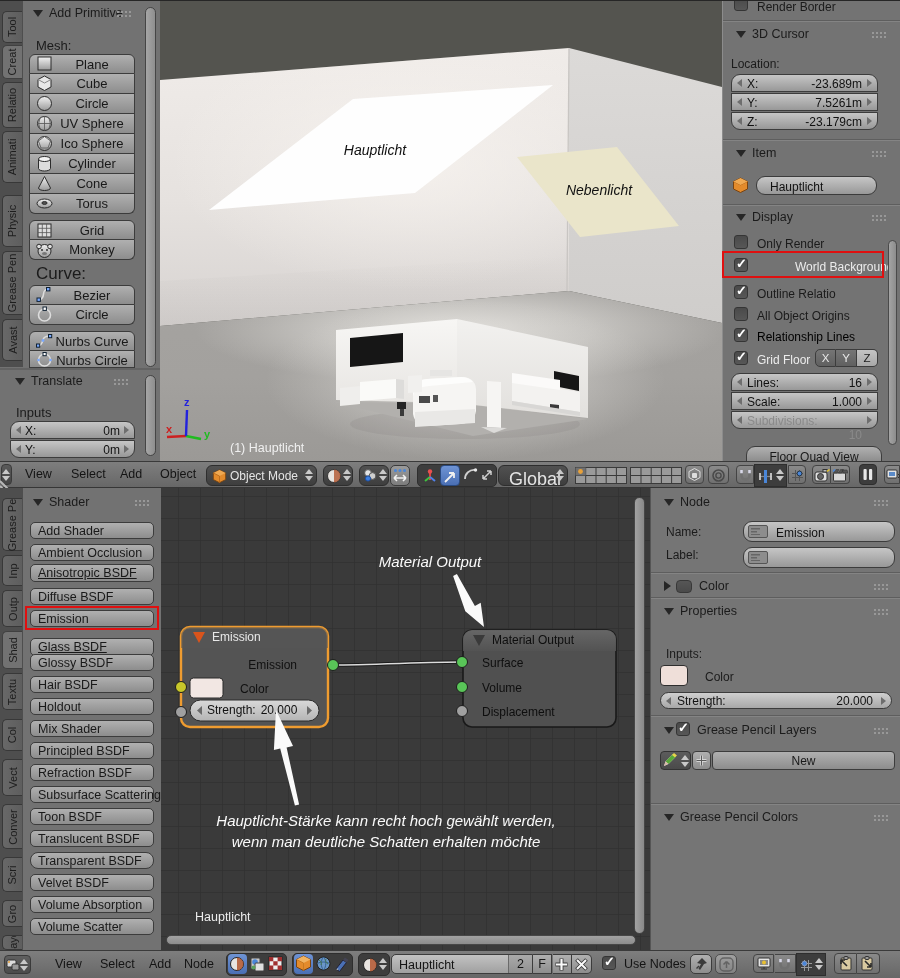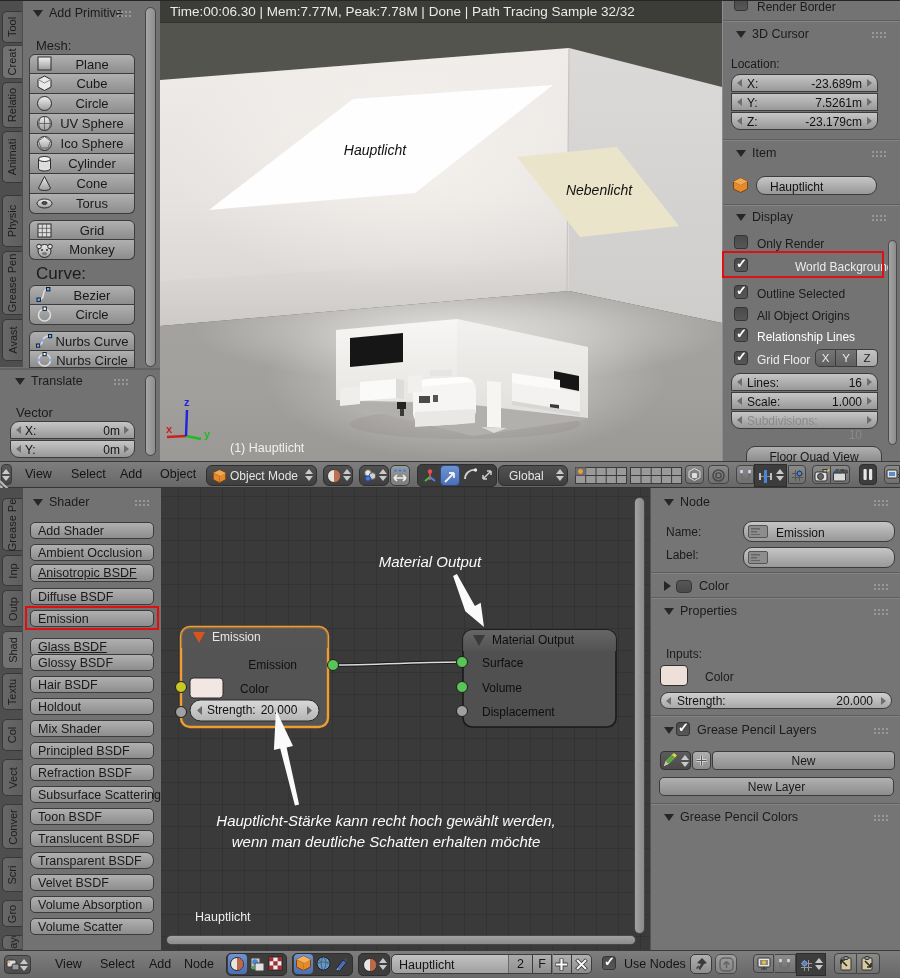--- a/index.html
+++ b/index.html
@@ -147,21 +147,21 @@
           <rect x="9" y="1.5" width="3.2" height="3.2" fill="#fff" stroke="#123"></rect>
           <circle cx="4.5" cy="9" r="1.3" fill="#7aa9ff"></circle>
           <circle cx="16.5" cy="9" r="1.3" fill="#7aa9ff"></circle>
         </g>
     </svg>
   </div>
   <div id="translate">
     <div class="abs" style="left:0;top:368px;width:160px;height:2px;background:#636363;"></div>
     <div class="abs phdr" style="left:15px;top:374px;"><span class="tri"></span>Translate</div>
     <div class="grip" style="top:378px;right:30px;"></div>
-    <div class="lbl" style="left:16px;top:405px;font-size:13px;">Vector</div>
+    <div class="lbl" style="left:16px;top:405px;font-size:13px;">Inputs</div>
     <div class="abs pill" style="left:10px;top:421px;width:125px;height:18px;border-radius:9px 9px 0 0;">
       <span class="arrL"></span>
         <span class="arrR"></span>
       <span class="abs" style="left:14px;top:2px;font-size:12px;">X:</span>
         <span class="abs" style="right:14px;top:2px;font-size:12px;">0m</span>
       </div>
     <div class="abs pill" style="left:10px;top:440px;width:125px;height:18px;border-radius:0 0 9px 9px;">
       <span class="arrL"></span>
         <span class="arrR"></span>
       <span class="abs" style="left:14px;top:2px;font-size:12px;">Y:</span>
@@ -273,23 +273,20 @@
   <g font-size="11" font-weight="bold">
     <line x1="26" y1="436" x2="7" y2="437" stroke="#cc2020" stroke-width="2.4"></line>
     <line x1="26" y1="436" x2="41" y2="439" stroke="#1fbb1f" stroke-width="2.4"></line>
     <line x1="26" y1="436" x2="27" y2="410" stroke="#2222dd" stroke-width="2.4"></line>
     <text x="6" y="433" fill="#cc2020">x</text>
     <text x="44" y="438" fill="#1fbb1f">y</text>
     <text x="24" y="406" fill="#2222dd">z</text>
   </g>
   <text x="70" y="452" font-size="12.5" fill="#f0f0f0">(1) Hauptlicht</text>
 </svg>
-<div class="abs" style="left:0;top:0;width:562px;height:23px;background:#3c3c38;border-bottom:1px solid #31312d;">
-  <span style="position:absolute;left:10px;top:4px;color:#eaeaea;font-size:13.5px;white-space:nowrap;">Time:00:06.30 | Mem:7.77M, Peak:7.78M | Done | Path Tracing Sample 32/32</span>
-</div>
 </div>
 
 <div class="abs" id="props" style="left:722px;top:0;width:178px;height:462px;background:#737373;border-left:1px solid #8c8c8c;font-size:12px;color:#1b1b1b;">
 
   <div class="chk" style="left:11px;top:-3px;"></div>
   <div class="lbl" style="left:34px;top:0px;">Render Border</div>
   <div class="sep" style="top:20px;"></div>
   <div class="abs phdr" style="left:13px;top:27px;"><span class="tri"></span>3D Cursor</div>
   <div class="grip" style="top:31px;right:12px;"></div>
   <div class="lbl" style="left:8px;top:57px;">Location:</div>
@@ -323,25 +320,25 @@
       <span class="abs" style="left:13px;top:2.5px;">Hauptlicht</span>
     </div>
   <div class="sep" style="top:204px;"></div>
   <div class="abs phdr" style="left:13px;top:210px;"><span class="tri"></span>Display</div>
   <div class="grip" style="top:214px;right:12px;"></div>
   <div class="chk" style="left:11px;top:235px;"></div>
     <div class="lbl" style="left:34px;top:237px;">Only Render</div>
   <div class="chk on" style="left:11px;top:258px;"></div>
     <div class="lbl" style="left:34px;top:260px;color:#ececec;margin-left:38px;">World Background</div>
   <div class="chk on" style="left:11px;top:285px;"></div>
-    <div class="lbl" style="left:34px;top:287px;">Outline Selected</div>
+    <div class="lbl" style="left:34px;top:287px;">Outline Relatio</div>
   <div class="chk" style="left:11px;top:307px;"></div>
     <div class="lbl" style="left:34px;top:309px;">All Object Origins</div>
   <div class="chk on" style="left:11px;top:328px;"></div>
-    <div class="lbl" style="left:34px;top:330px;color:#ffffff;">Relationship Lines</div>
+    <div class="lbl" style="left:34px;top:330px;color:#000000;">Relationship Lines</div>
   <div class="chk on" style="left:11px;top:351px;"></div>
     <div class="lbl" style="left:34px;top:353px;color:#ececec;">Grid Floor</div>
   <div class="abs" style="left:92px;top:349px;width:21px;height:18px;border-radius:5px 0 0 5px;background:linear-gradient(#757575,#606060);border:1px solid #3c3c3c;text-align:center;line-height:17px;font-size:11.5px;color:#e8e8e8;">X</div>
   <div class="abs" style="left:113px;top:349px;width:21px;height:18px;background:linear-gradient(#757575,#606060);border:1px solid #3c3c3c;border-left:none;text-align:center;line-height:17px;font-size:11.5px;color:#e8e8e8;">Y</div>
   <div class="abs" style="left:134px;top:349px;width:21px;height:18px;border-radius:0 5px 5px 0;background:linear-gradient(#c4c4c4,#a8a8a8);border:1px solid #3c3c3c;border-left:none;text-align:center;line-height:17px;font-size:11.5px;color:#1b1b1b;">Z</div>
   <div class="abs pill" style="left:8px;top:373px;width:147px;height:18px;border-radius:9px 9px 0 0;">
       <span class="arrL"></span>
       <span class="arrR"></span>
       <span class="abs" style="left:15px;top:2px;">Lines:</span>
       <span class="abs" style="right:15px;top:2px;">16</span>
@@ -426,21 +423,21 @@
     </div>
   <svg class="abs" style="left:462px;top:4px;" width="17" height="17" viewBox="0 0 17 17">
       <path d="M3 13a9 9 0 0110-9" stroke="#cfcfcf" stroke-width="1.8" fill="none"></path>
       <circle cx="13.5" cy="4" r="1.7" fill="#e8e8e8"></circle>
     </svg>
   <svg class="abs" style="left:479px;top:4px;" width="17" height="17" viewBox="0 0 17 17">
       <path d="M4 13L12 5M12 5v4M12 5H8M4 13h4M4 13V9" stroke="#cfcfcf" stroke-width="1.5" fill="none"></path>
     </svg>
 
   <div class="abs" style="left:498px;top:2.5px;width:70px;height:21px;border-radius:6px;background:linear-gradient(#515151,#3e3e3e);border:1px solid #2e2e2e;">
-    <span class="abs" style="left:10px;top:3px;color:#e4e4e4;font-size:12px;">Global</span>
+    <span class="abs" style="left:10px;top:3px;color:#e4e4e4;font-size:18px;">Global</span>
     <span class="updown" style="right:3px;"></span>
     </div>
 
   <svg class="abs" style="left:575px;top:4.5px;" width="108" height="17" viewBox="0 0 108 17">
     <g stroke="#3a3a3a">
         <rect x="0.5" y="0.5" width="51" height="16" fill="#9a9a9a"></rect>
         <rect x="55.5" y="0.5" width="51" height="16" fill="#9a9a9a"></rect>
       </g>
     <g stroke="#3a3a3a" fill="none">
         <path d="M10.7 .5v16M21 .5v16M31.2 .5v16M41.4 .5v16M.5 8.5h51M66 .5v16M76.2 .5v16M86.4 .5v16M96.6 .5v16M55.5 8.5h51"></path>
@@ -680,21 +677,20 @@
       </svg>
     <span class="updown" style="right:1px;"></span>
     </div>
   <div class="abs btn" style="left:41px;top:263px;width:19px;height:19px;border-radius:4px;">
       <svg width="15" height="15" style="position:absolute;left:1px;top:1px;" viewBox="0 0 15 15">
         <path d="M7.5 2.5v10M2.5 7.5h10" stroke="#e8e8e8" stroke-width="2.4"></path>
         <path d="M7.5 2.5v10M2.5 7.5h10" stroke="#5a5a5a" stroke-width="1.1"></path>
       </svg>
     </div>
   <div class="abs btn" style="left:61px;top:263px;width:183px;height:19px;border-radius:4px;text-align:center;line-height:18px;font-size:12px;">New</div>
-  <div class="abs btn" style="left:8px;top:289px;width:235px;height:19px;border-radius:5px;text-align:center;line-height:18px;font-size:12px;">New Layer</div>
   <div class="sep" style="top:315px;"></div>
   <div class="abs phdr" style="left:13px;top:322px;"><span class="tri"></span>Grease Pencil Colors</div>
   <div class="grip" style="top:326px;right:10px;"></div>
 </div>
 
 <div class="abs" id="footer" style="left:0;top:950px;width:900px;height:28px;background:linear-gradient(#7e7e7e,#676767);border-top:1px solid #3a3a3a;color:#141414;font-size:12.5px;">
   <div class="abs" style="left:4px;top:4px;width:27px;height:19px;border-radius:4px;background:linear-gradient(#606060,#4b4b4b);border:1px solid #3a3a3a;">
     <svg width="14" height="14" style="position:absolute;left:1px;top:2px;" viewBox="0 0 14 14">
         <rect x="1" y="2" width="9" height="7" rx="1.5" fill="#ddd" stroke="#333"></rect>
         <rect x="6" y="6" width="7" height="6" rx="1.5" fill="#999" stroke="#333"></rect>

